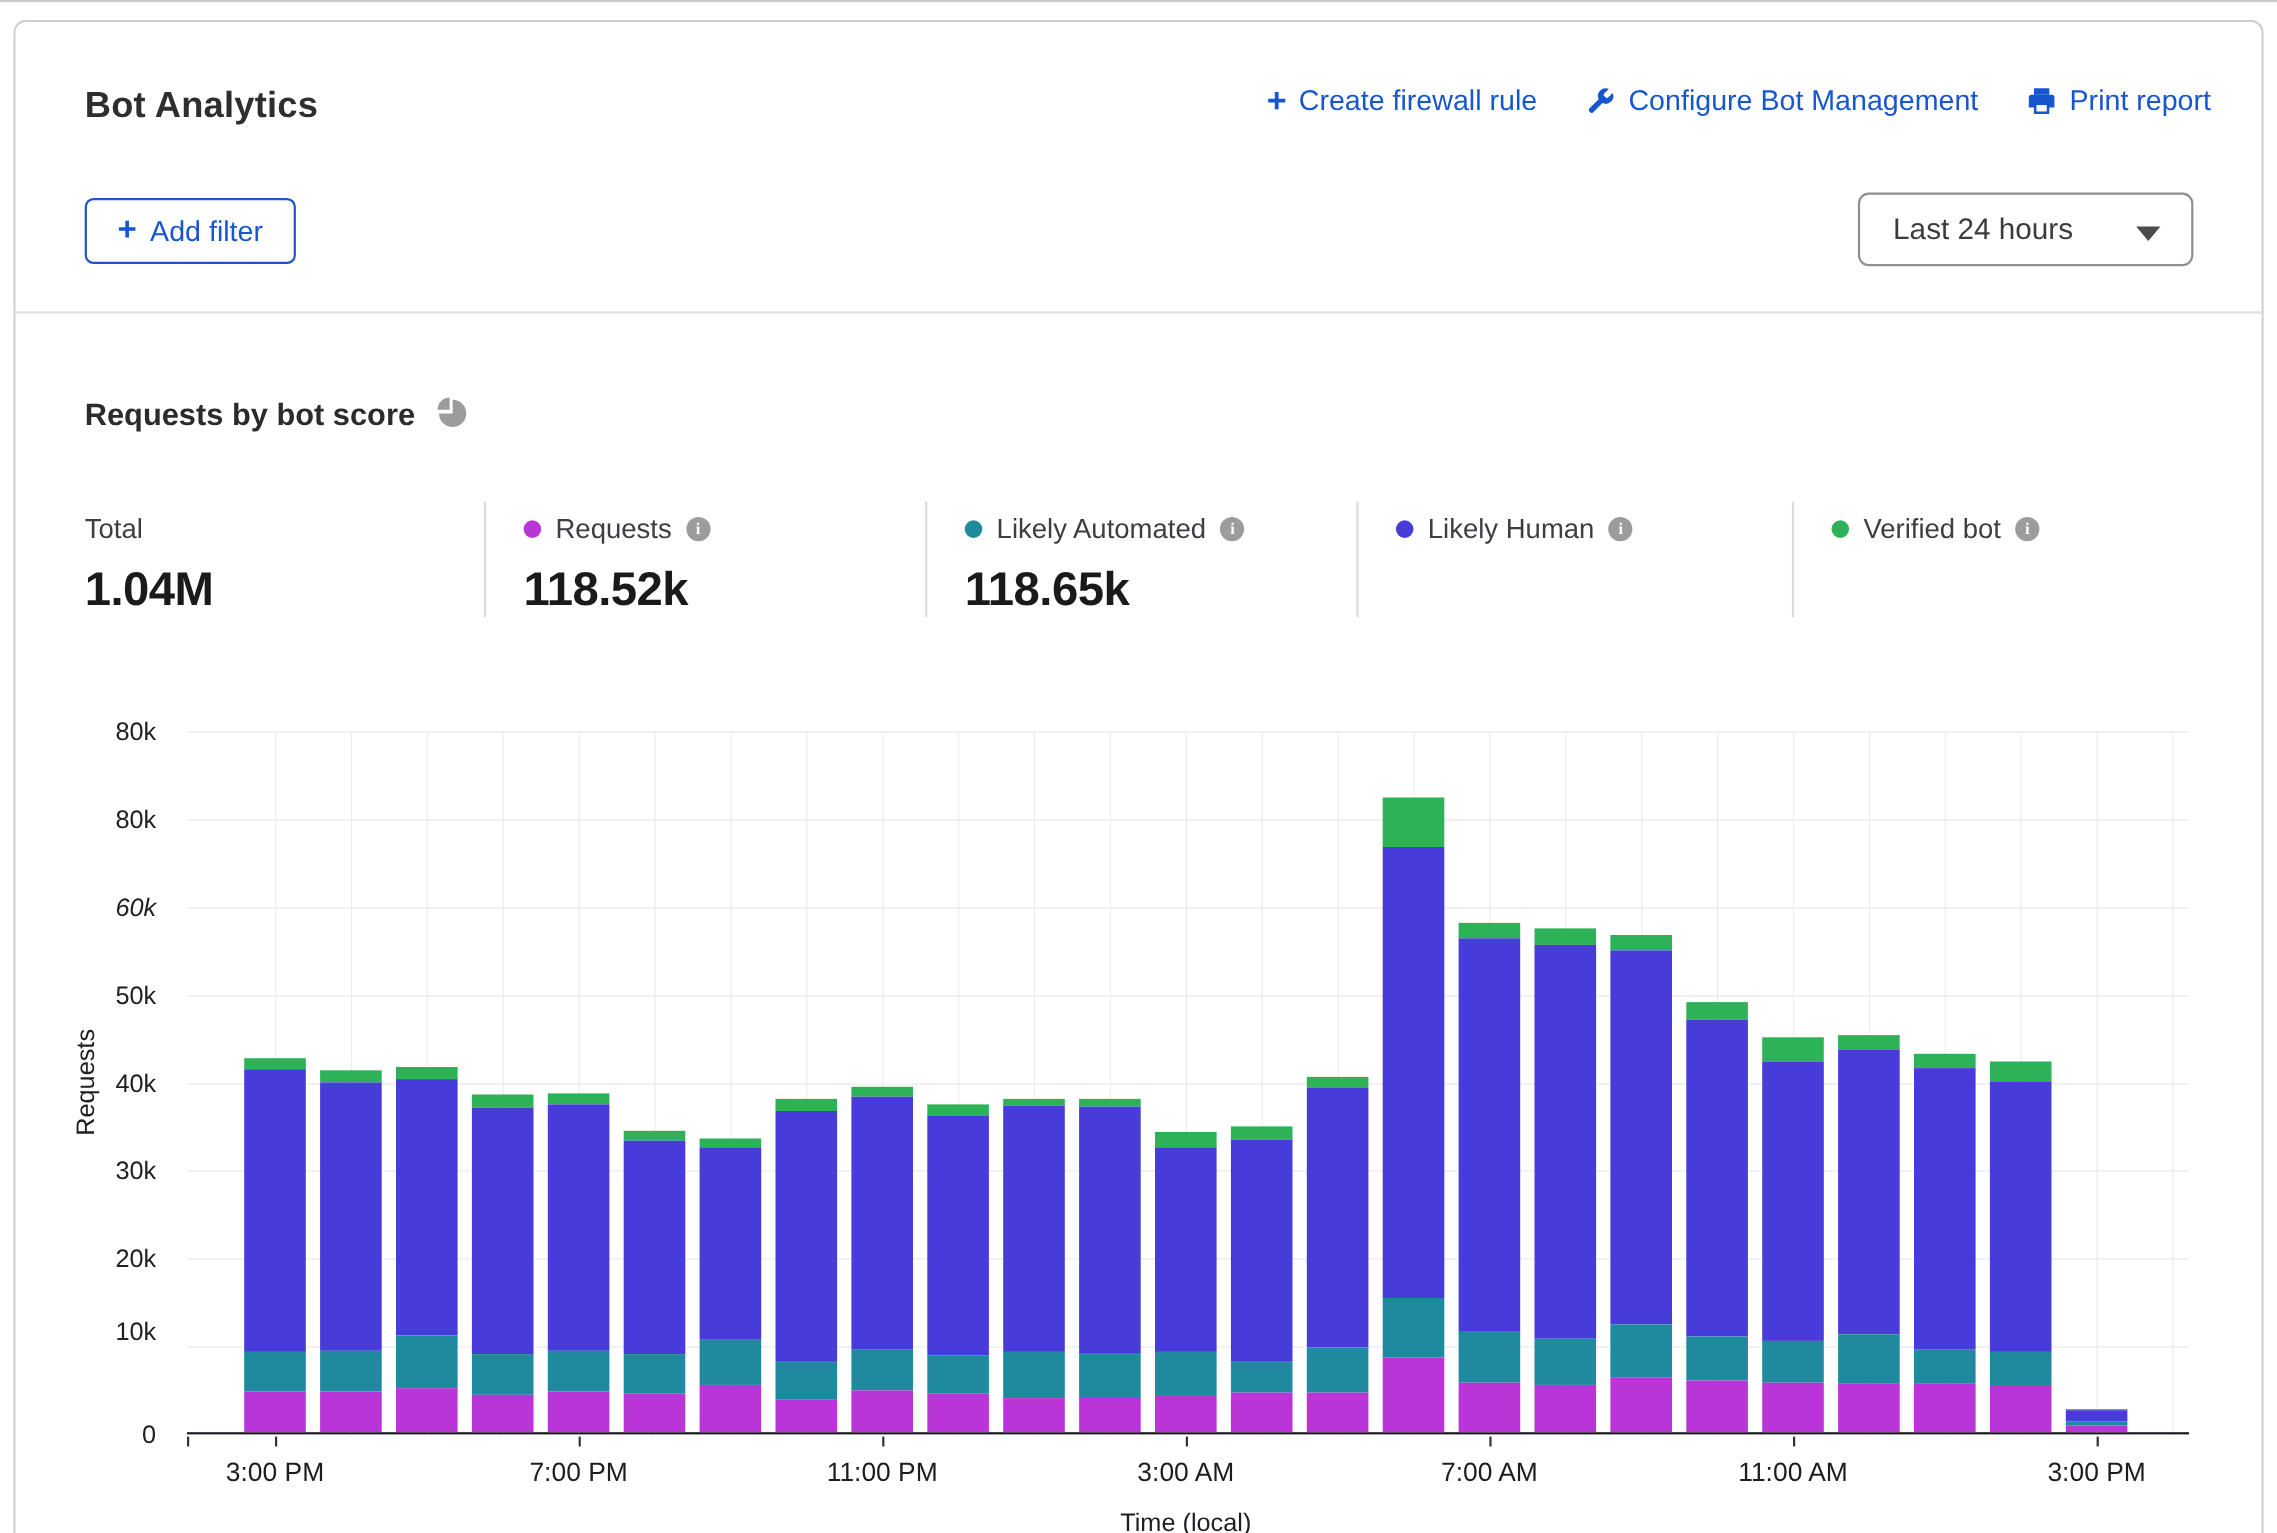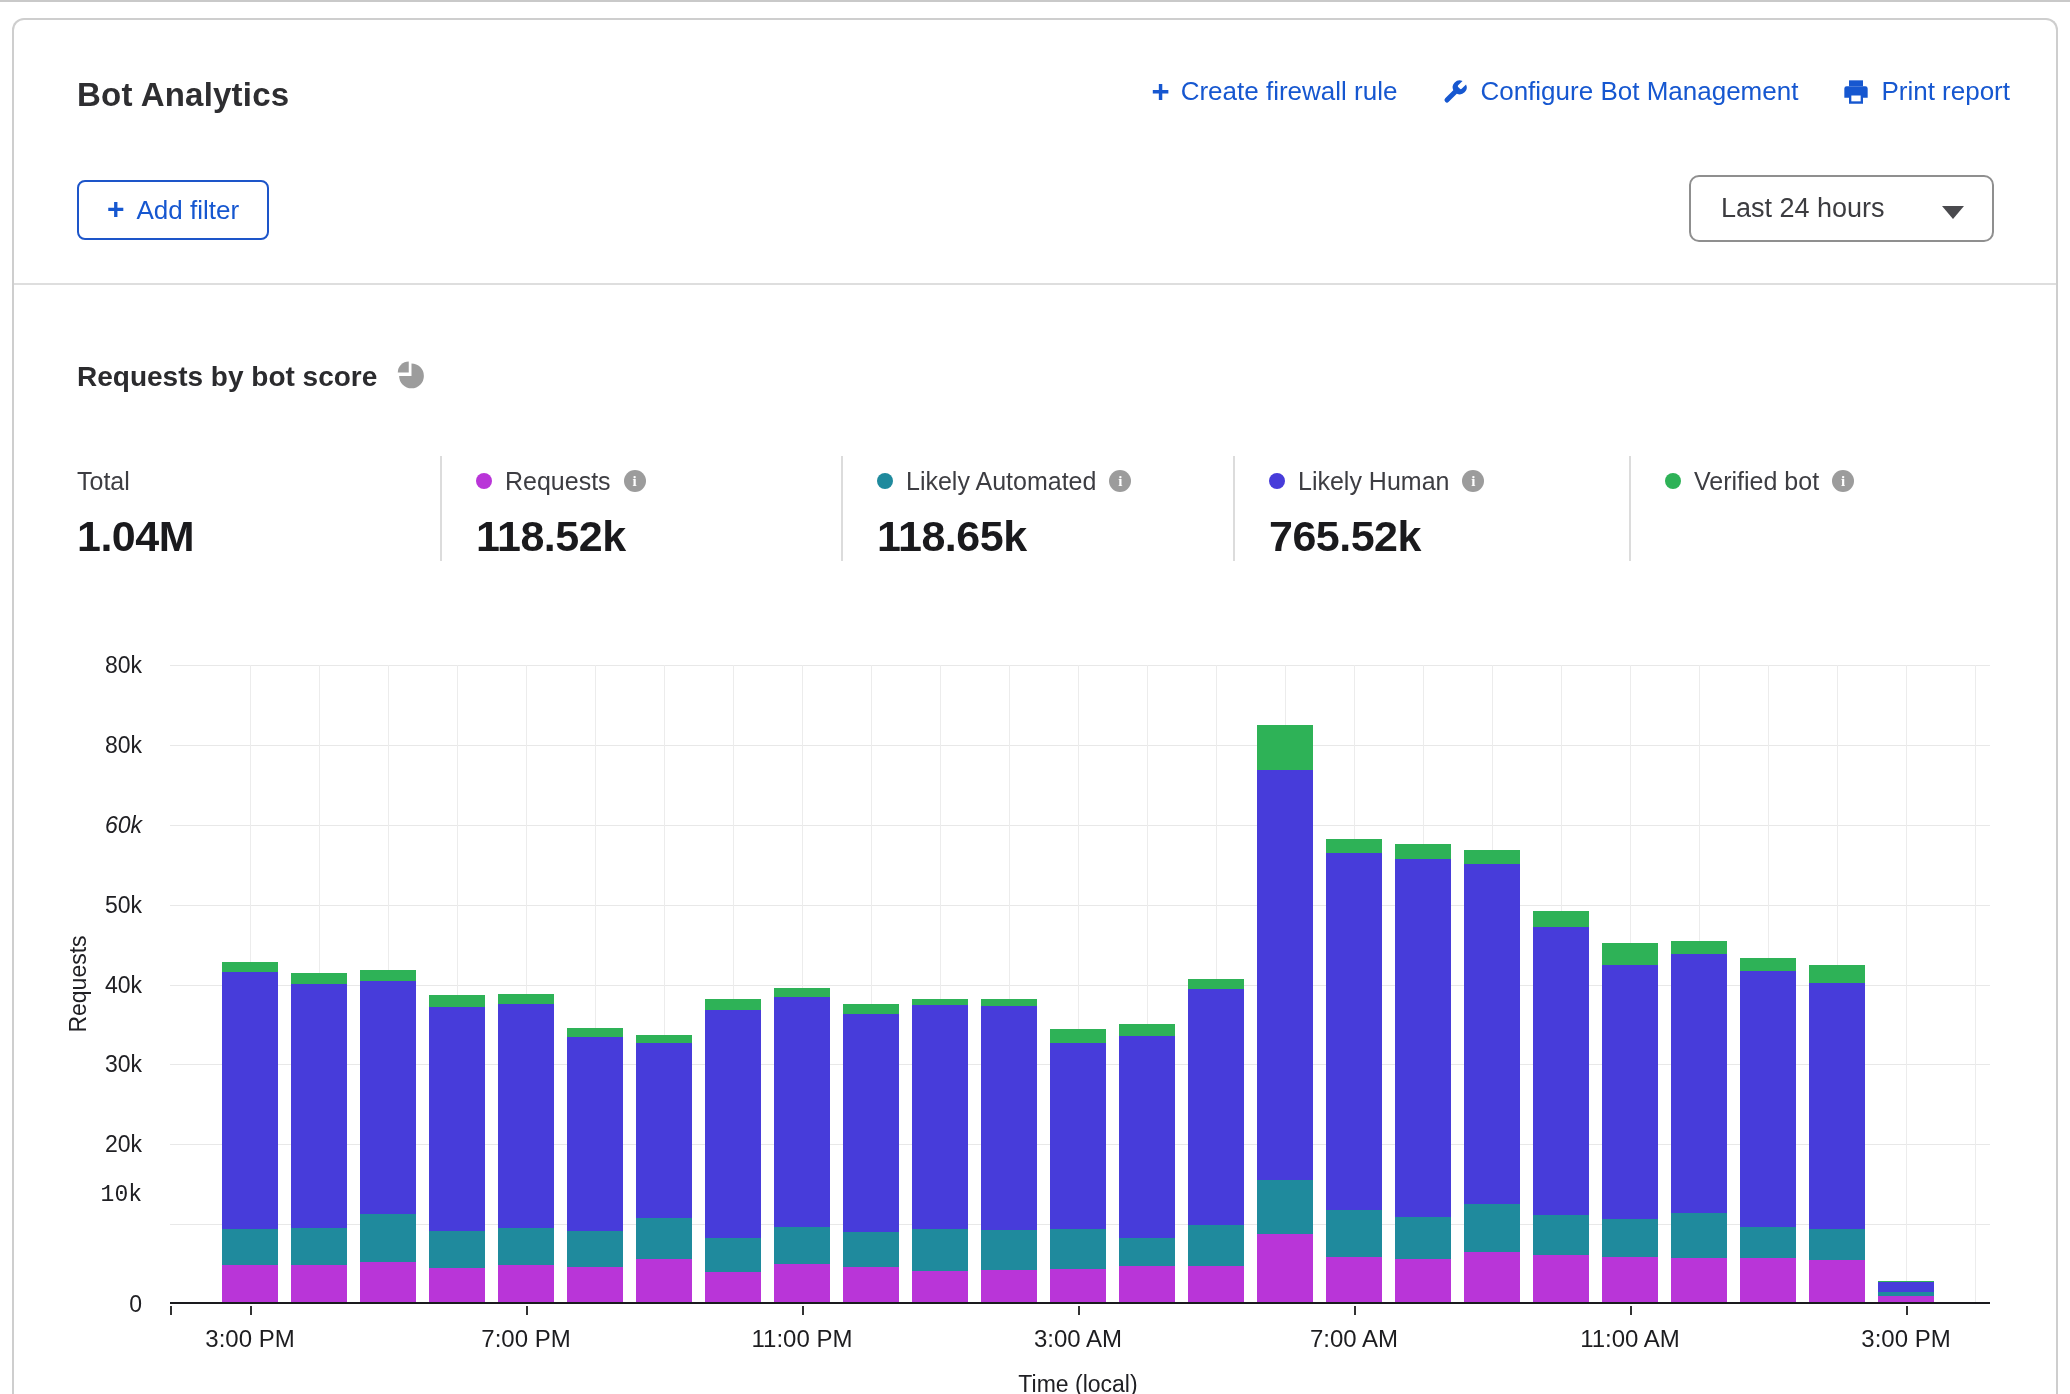--- a/index.html
+++ b/index.html
@@ -149,35 +149,34 @@
         <span class="info-icon">i</span>
       </div>
       <div class="stat-value">118.65k</div>
     </div>
     <div class="stat-col bordered" style="width:396px">
       <div class="stat-head">
         <span class="legend-dot" style="background: rgb(71, 60, 218);"></span>
         <span class="stat-label">Likely Human</span>
         <span class="info-icon">i</span>
       </div>
-      <div class="stat-value">765.52k</div>
     </div>
     <div class="stat-col bordered" style="width:380px">
       <div class="stat-head">
         <span class="legend-dot" style="background: rgb(46, 178, 87);"></span>
         <span class="stat-label">Verified bot</span>
         <span class="info-icon">i</span>
       </div>
     </div>
   </div>
 
   <div class="chart">
     <div class="y-labels" id="y-labels">
         <div class="y-tick-label" style="top: 626px; padding-right: 18px;">0</div>
-        <div class="y-tick-label" style="top: 517px; padding-right: 18px; font-family: Liberation Mono, monospace;">10k</div>
+        <div class="y-tick-label" style="top: 532px; padding-right: 18px;">10k</div>
         <div class="y-tick-label" style="top: 466.25px; padding-right: 18px;">20k</div>
         <div class="y-tick-label" style="top: 386.375px; padding-right: 18px;">30k</div>
         <div class="y-tick-label" style="top: 306.5px; padding-right: 18px;">40k</div>
         <div class="y-tick-label" style="top: 226.625px; padding-right: 18px;">50k</div>
         <div class="y-tick-label" style="top: 146.75px; padding-right: 18px; font-style: italic;">60k</div>
         <div class="y-tick-label" style="top: 66.875px; padding-right: 18px;">80k</div>
         <div class="y-tick-label" style="top: -13px; padding-right: 18px;">80k</div>
       </div>
     <div class="ylabel">Requests</div>
     <div class="plot" id="plot">

